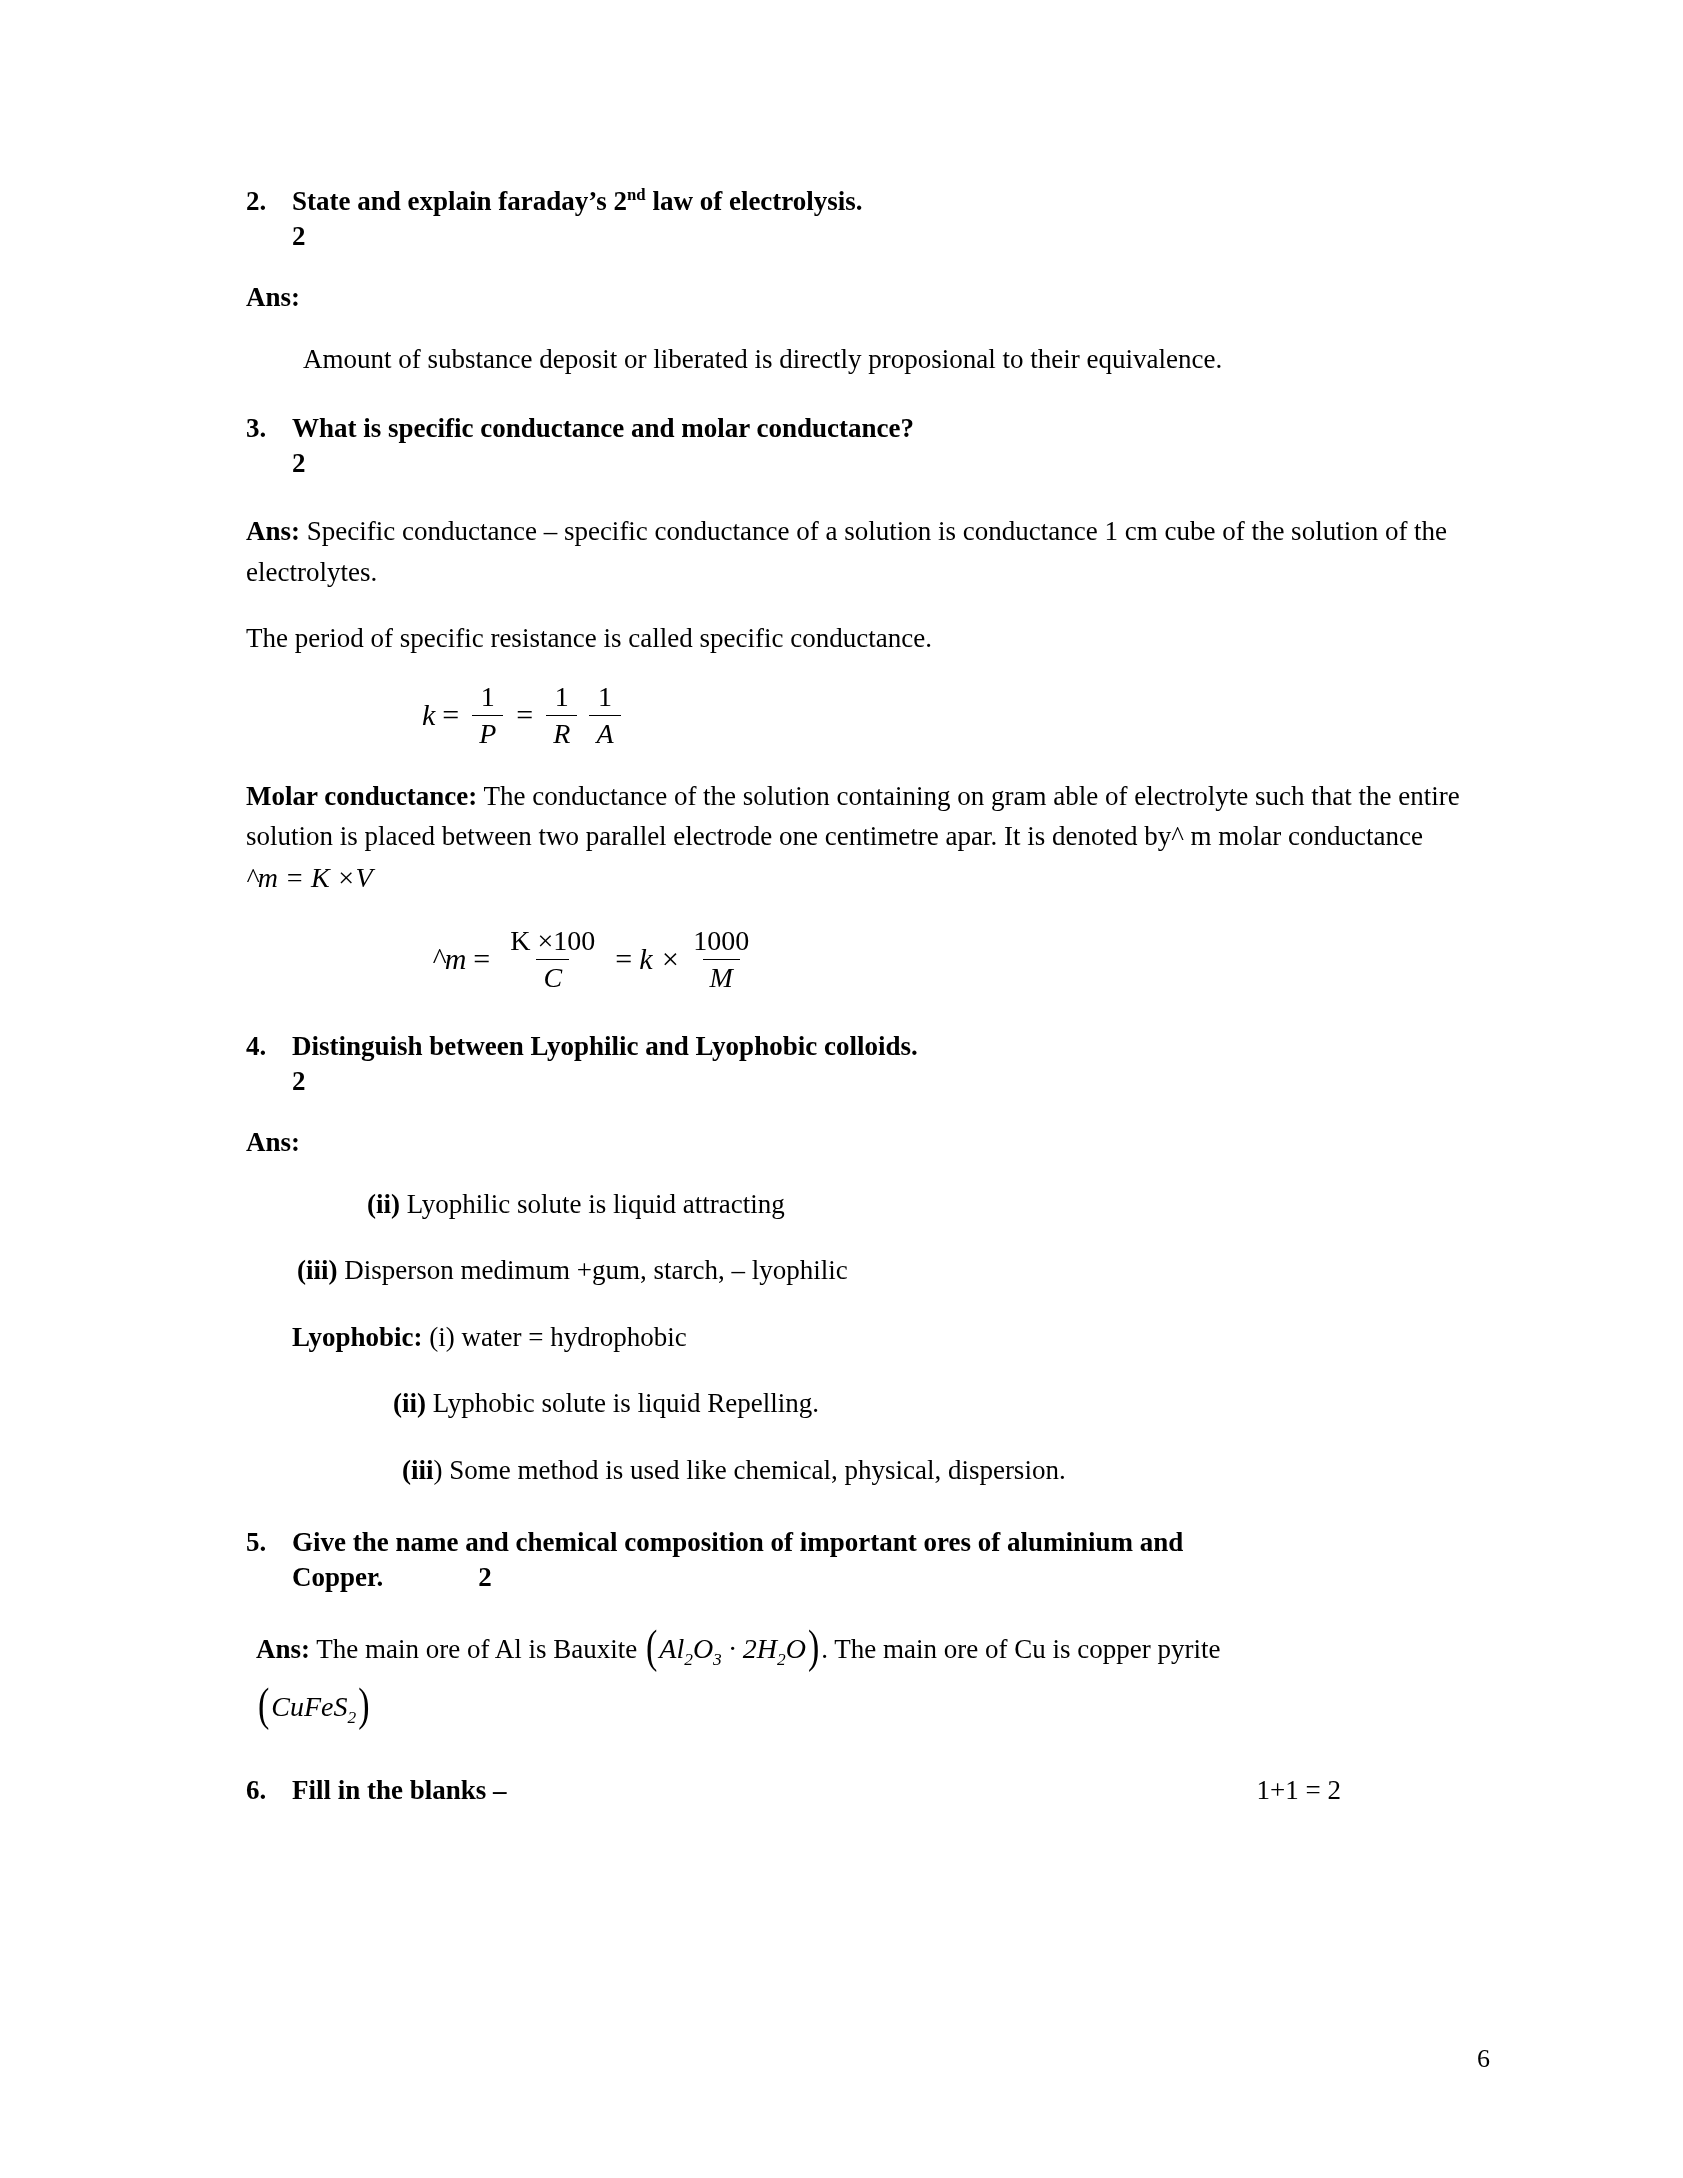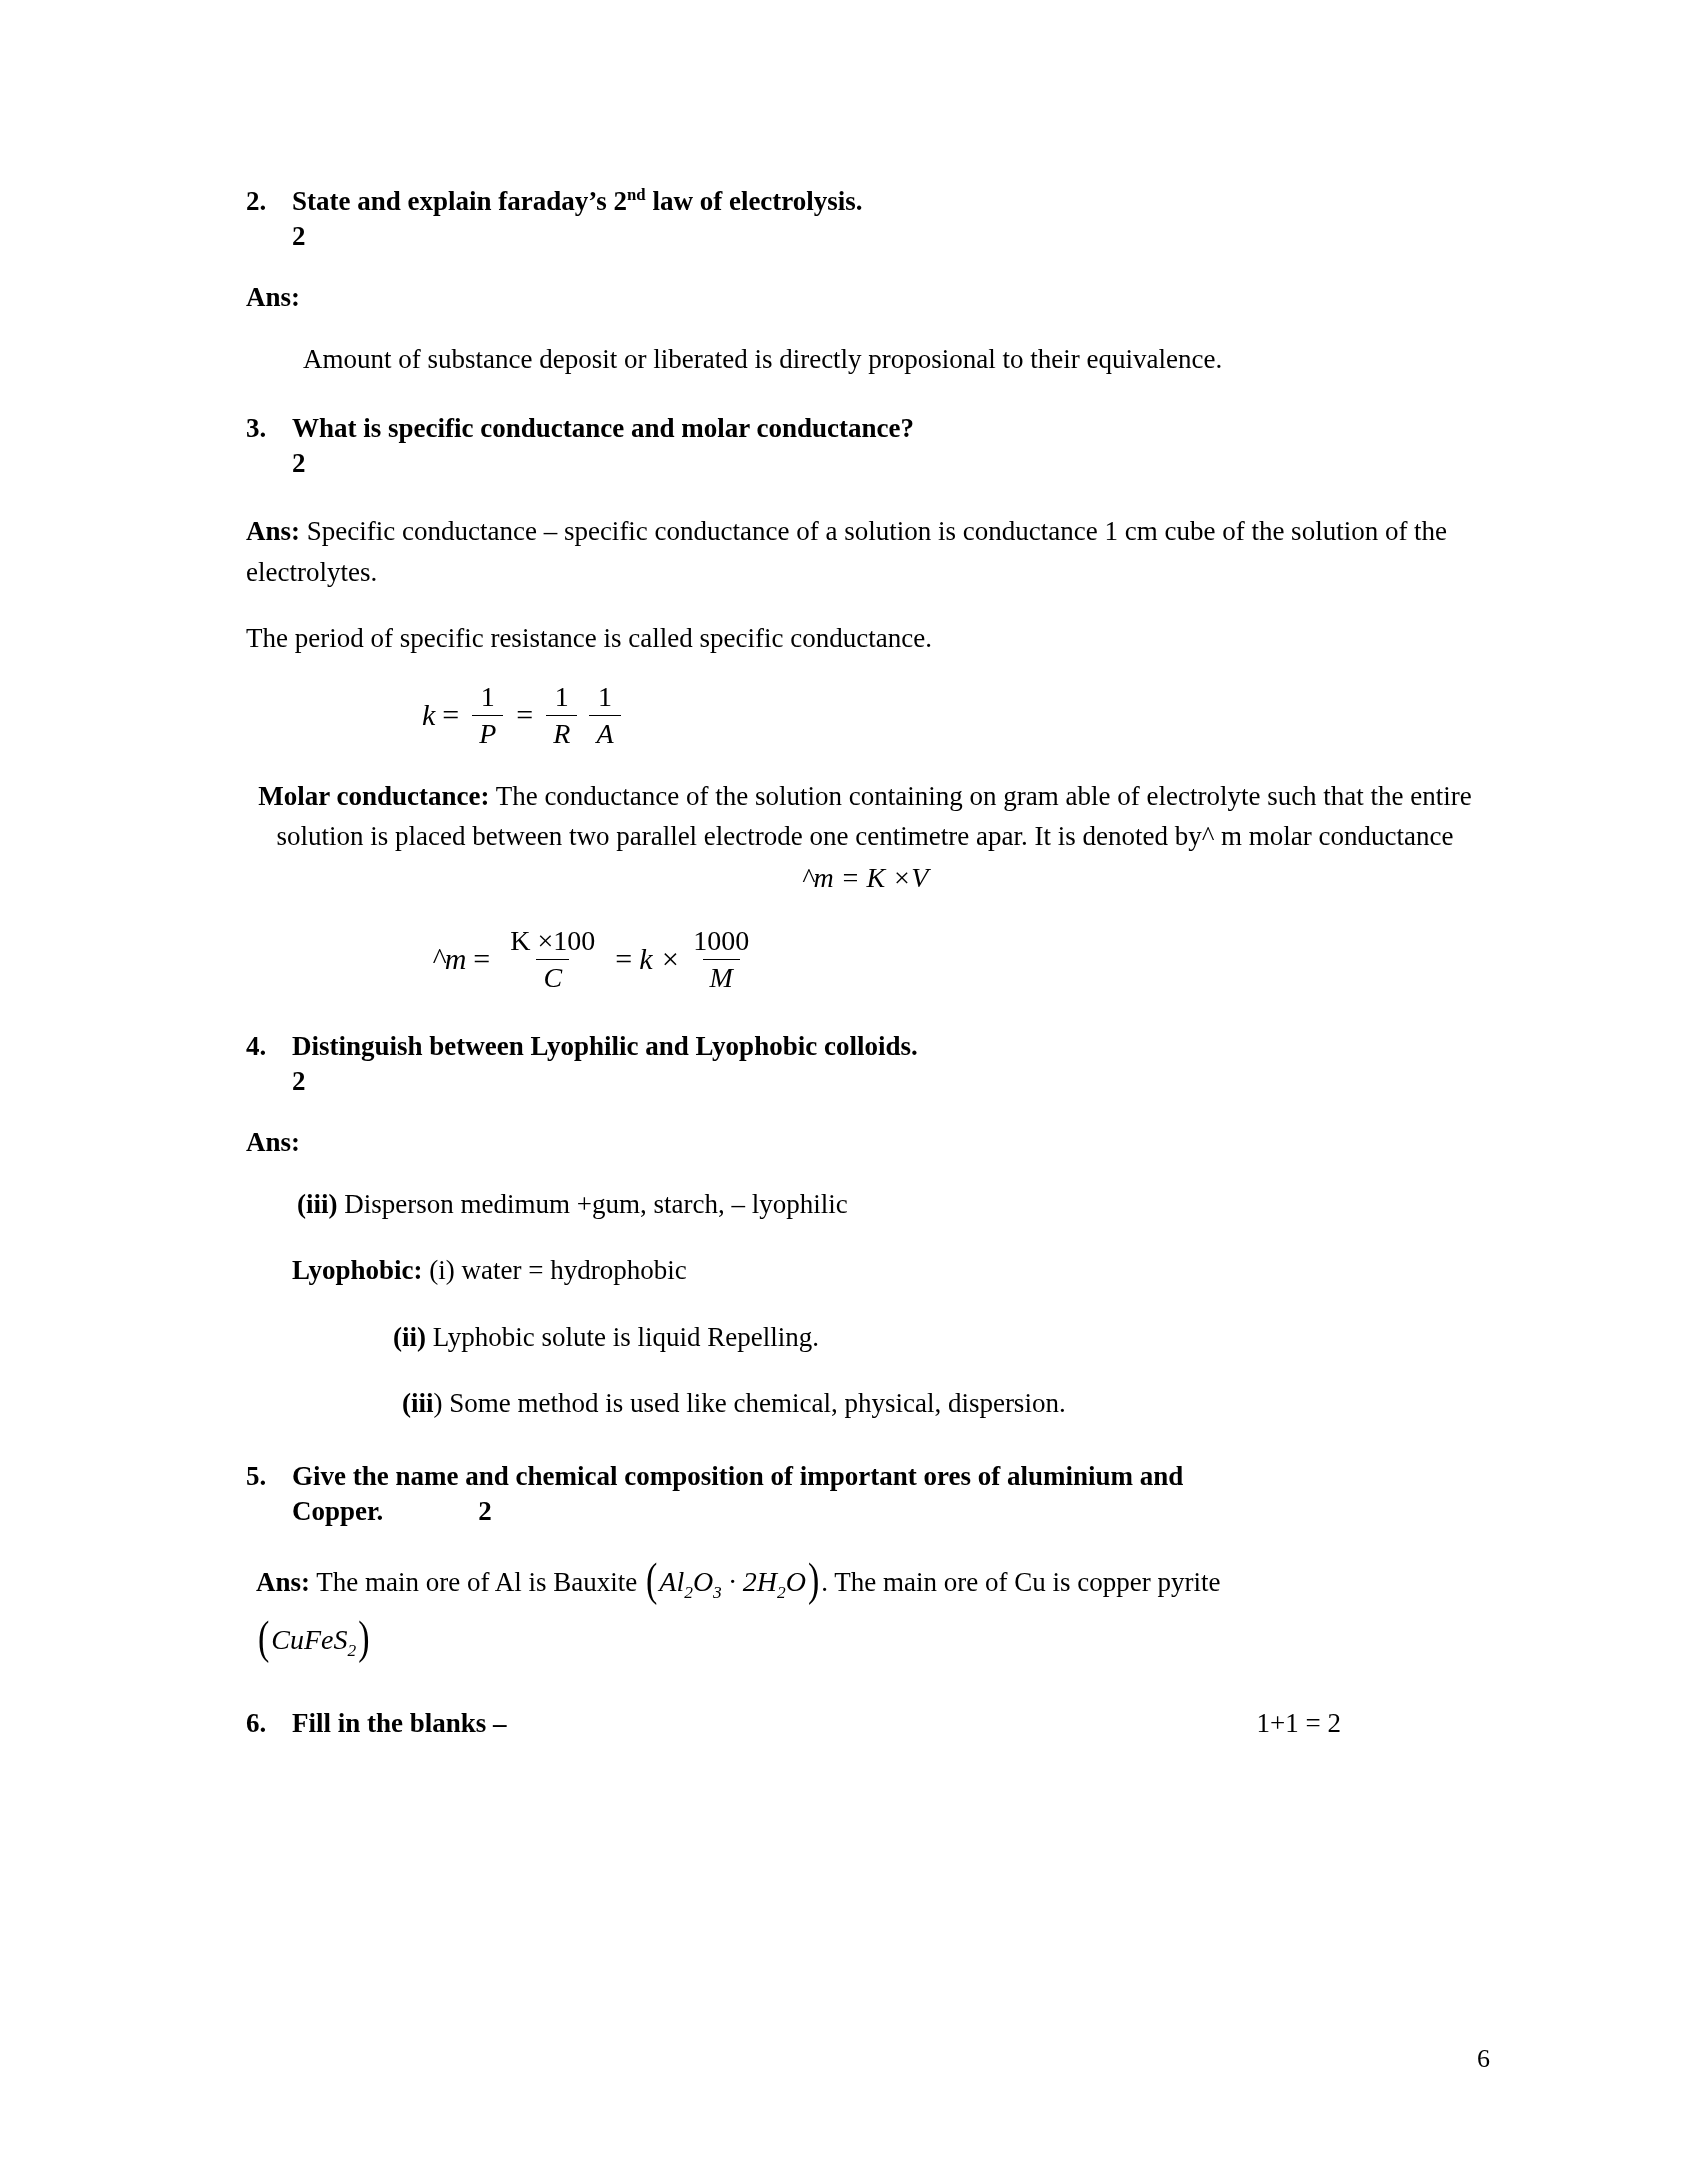--- a/index.html
+++ b/index.html
@@ -174,21 +174,21 @@
           <span class="num">1</span>
           <span class="den">R</span>
         </span>
         <span class="frac">
           <span class="num">1</span>
           <span class="den">A</span>
         </span>
       </span>
     </div>
 
-    <div class="para" style="margin-top:26px;text-align:center;"><span class="b">Molar conductance:</span><span> The conductance of the solution containing on gram able of electrolyte such that the entire solution is placed between two parallel electrode one centimetre apar. It is denoted by^ m molar conductance  </span><span class="inline-math">^m = K ×V</span></div>
+    <div class="para" style="margin-top:26px;"><span class="b">Molar conductance:</span><span> The conductance of the solution containing on gram able of electrolyte such that the entire solution is placed between two parallel electrode one centimetre apar. It is denoted by^ m molar conductance  </span><span class="inline-math">^m = K ×V</span></div>
 
     <div class="math-center" style="padding-left:186px; margin-top:26px;">
       <span class="math-row">
         <span class="mi">^m</span>
         <span class="op">=</span>
         <span class="frac">
           <span class="num it">K ×100</span>
           <span class="den">C</span>
         </span>
         <span class="op">=</span>
@@ -202,20 +202,21 @@
 
     <div class="q-row" style="margin-top:34px;">
       <span class="q-num">4.</span>
       <span class="q-text">Distinguish between Lyophilic and Lyophobic colloids.</span>
     </div>
     <div class="marks-line">2</div>
 
     <div class="ans-label">Ans:</div>
 
 
+    <div class="para" style="margin-left:121px;"><span class="b">(ii)</span><span> Lyophilic solute is liquid attracting</span></div>
 
     <div class="para" style="margin-left:51px;"><span class="b">(iii)</span><span> Disperson medimum +gum, starch,  – lyophilic</span></div>
 
     <div class="para" style="margin-left:46px;"><span class="b">Lyophobic:</span><span> (i) water = hydrophobic</span></div>
 
     <div class="para" style="margin-left:147px;"><span class="b">(ii)</span><span> Lyphobic solute is liquid Repelling.</span></div>
 
     <div class="para" style="margin-left:156px;"><span class="b">(iii</span><span>) Some method is used like chemical, physical, dispersion.</span></div>
 
     <div class="q-row" style="margin-top:34px;">

